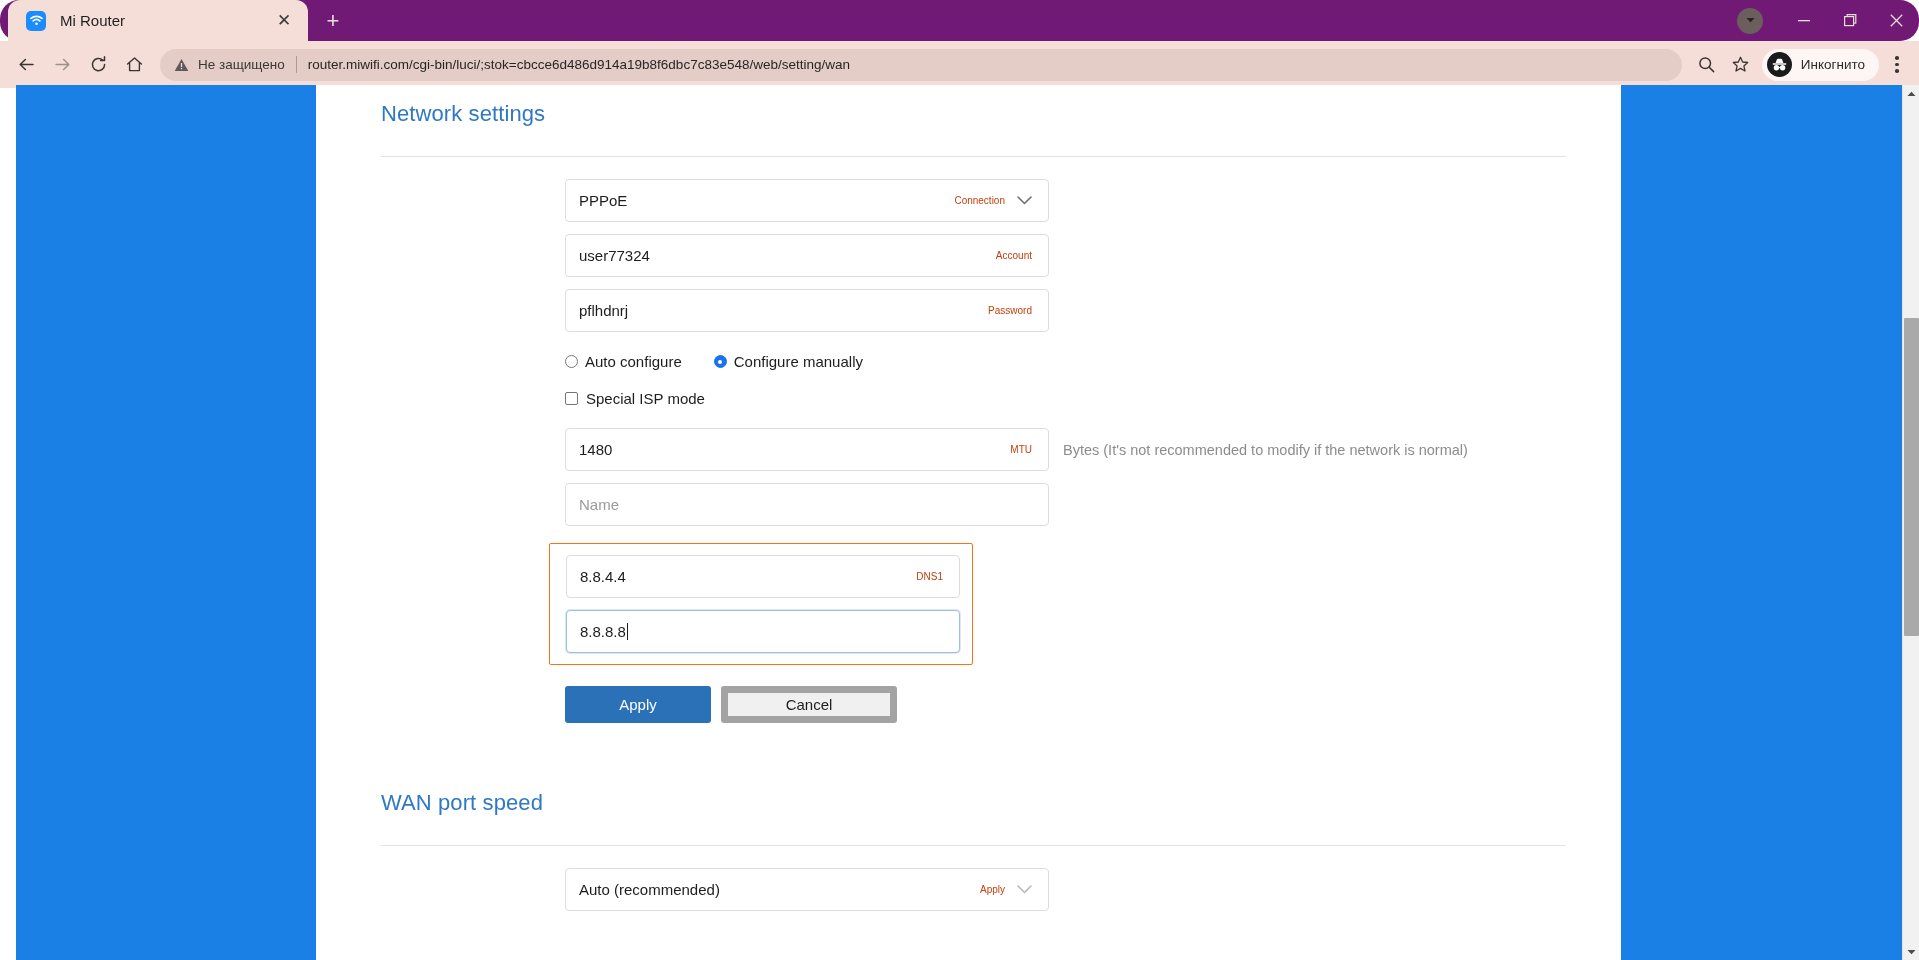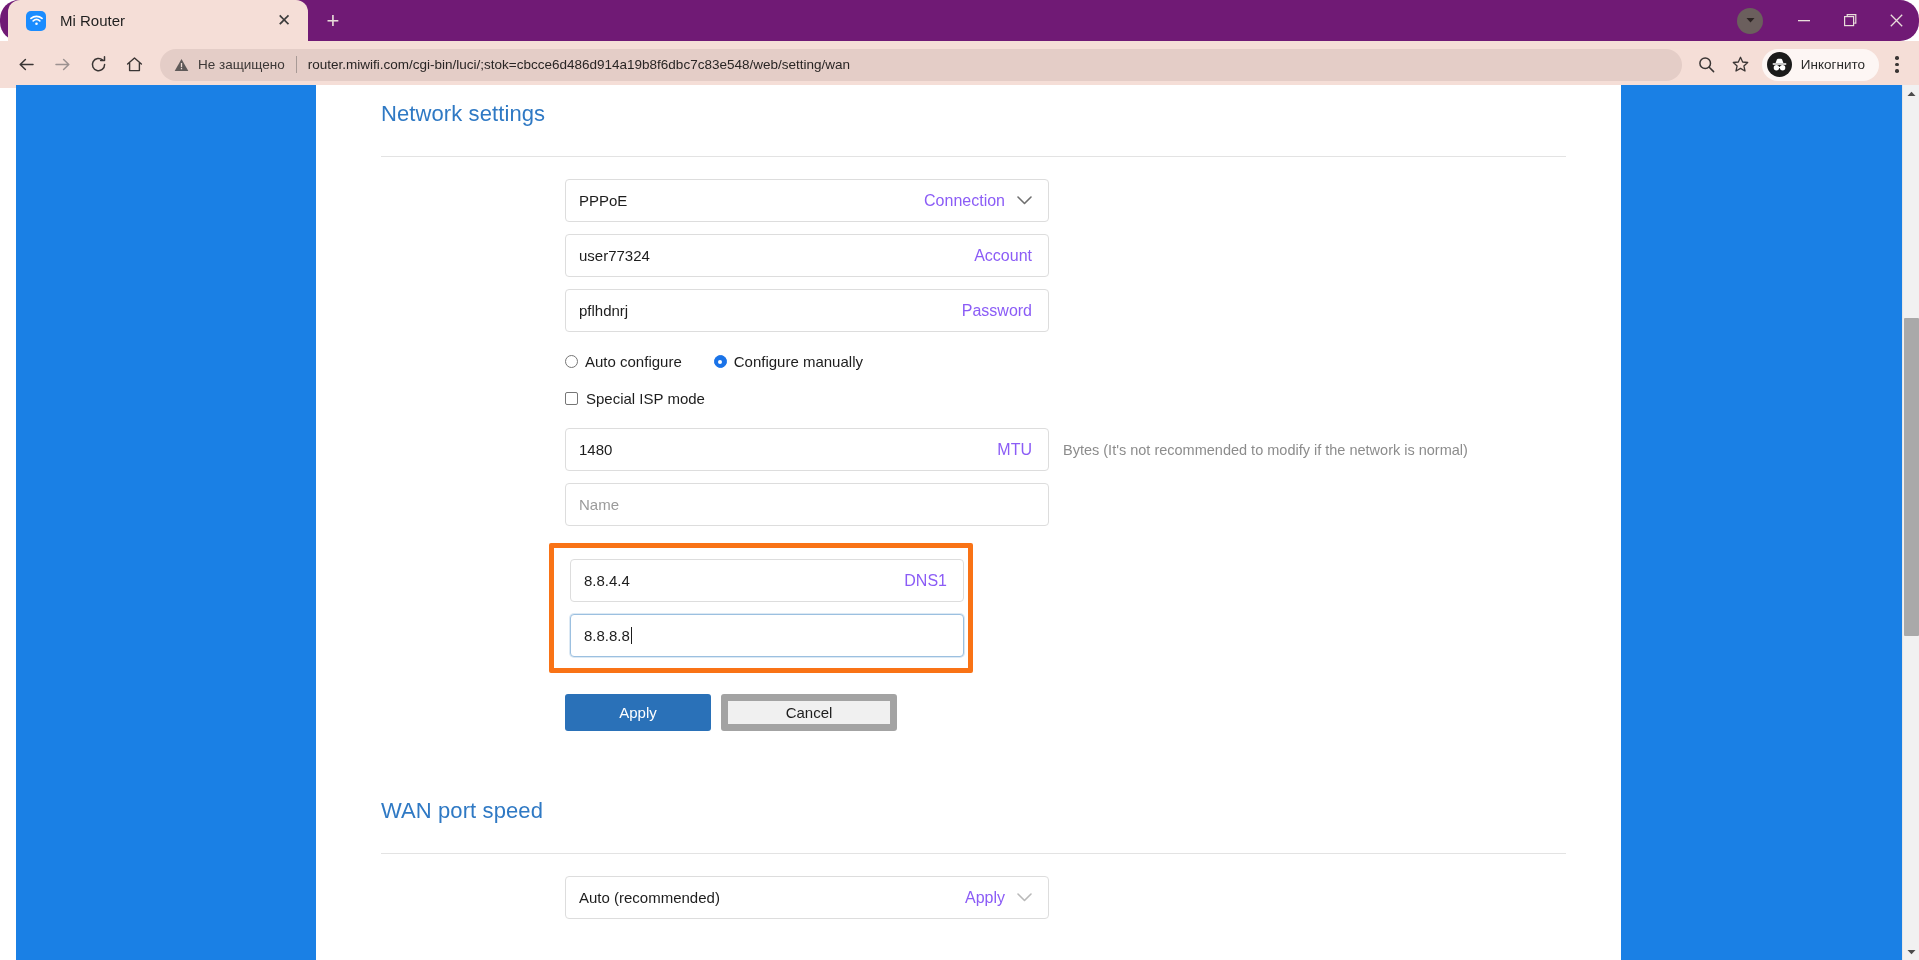--- a/index.html
+++ b/index.html
@@ -170,21 +170,21 @@
     border: 1px solid #dddddd;
     border-radius: 4px;
     background: #fff;
     display: flex; align-items: center;
     padding: 0 16px 0 13px;
     position: relative;
   }
   .field.focused { border-color: #9cc0e0; box-shadow: 0 0 0 1px rgba(156,192,224,.35); }
   .field-value { font-size: 15px; color: #1d1d1d; flex: 1 1 auto; white-space: nowrap; }
   .field-value.placeholder { color: #9b9b9b; }
-  .field-label { font-size: 16px; color: #8b5cf6; flex: 0 0 auto; white-space: nowrap; }
+  .field-label { font-size: 10px; color: #c2410c; flex: 0 0 auto; white-space: nowrap; }
   .chevron { margin-left: 12px; flex: 0 0 auto; display:flex; }
   .caret {
     display: inline-block; width: 1px; height: 17px;
     background: #1d1d1d; vertical-align: -3px; margin-left: 1px;
   }
 
   .row-gap { height: 12px; }
 
   .radio-row { display: flex; align-items: center; margin-top: 21px; }
   .radio-opt { display: flex; align-items: center; margin-right: 32px; }
@@ -209,21 +209,21 @@
     width: 13px; height: 13px;
     border: 1px solid #767676; background: #fff;
     border-radius: 2px; flex: 0 0 auto; margin-right: 8px;
   }
 
   .mtu-row { display: flex; align-items: center; margin-top: 21px; }
   .hint { font-size: 14.5px; color: #8c8c8c; margin-left: 14px; white-space: nowrap; }
 
   
   .highlight-box {
-    border: 5px solid #f97316;
+    border: 1px solid #f97316;
     border-radius: 2px;
     width: 424px;
     padding: 11px 10px 11px 16px;
     margin-top: 17px;
     margin-left: -16px;
   }
   .highlight-box .field { width: 394px; }
 
   .btn-row { display: flex; align-items: flex-end; margin-top: 21px; }
   .btn {

